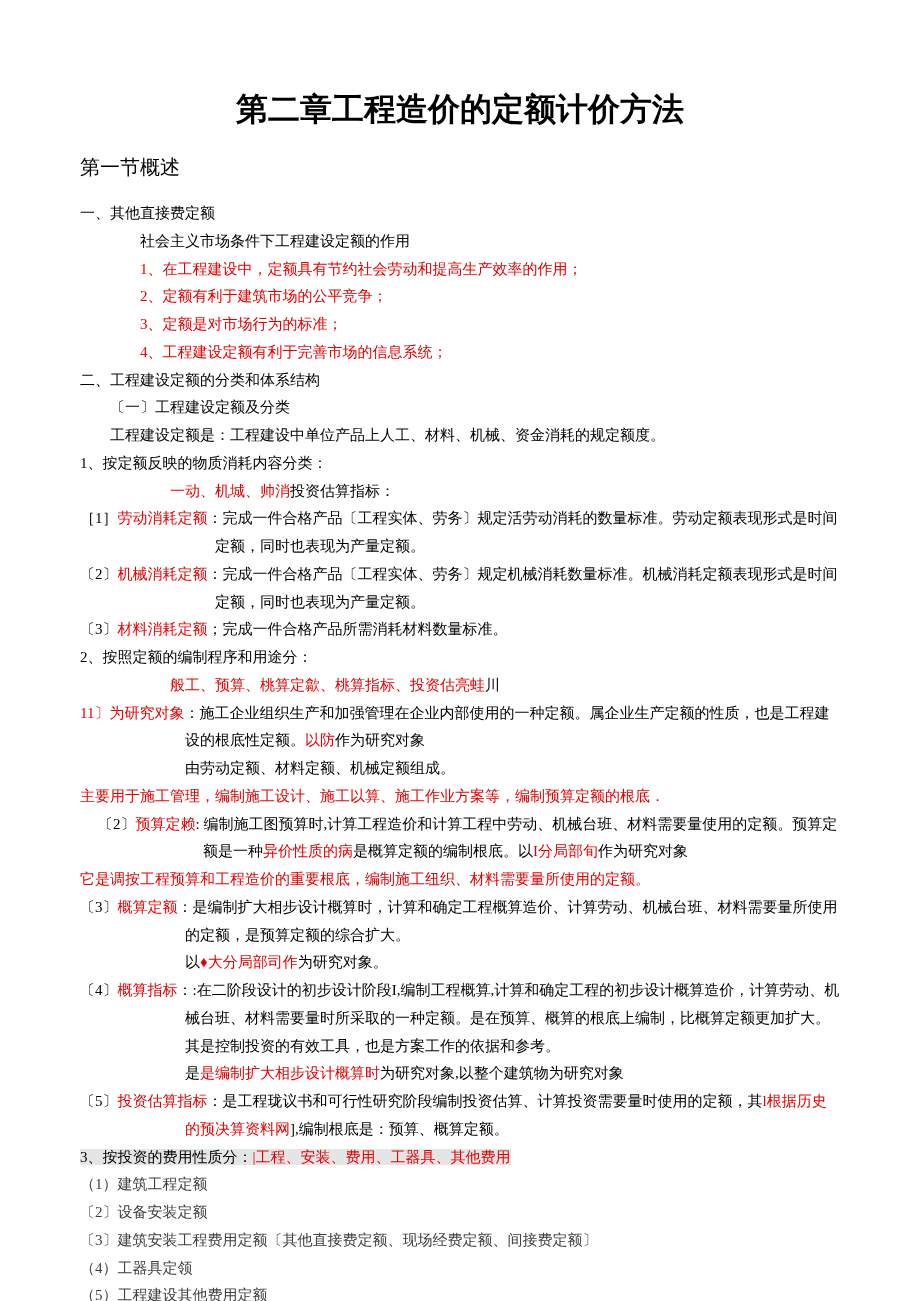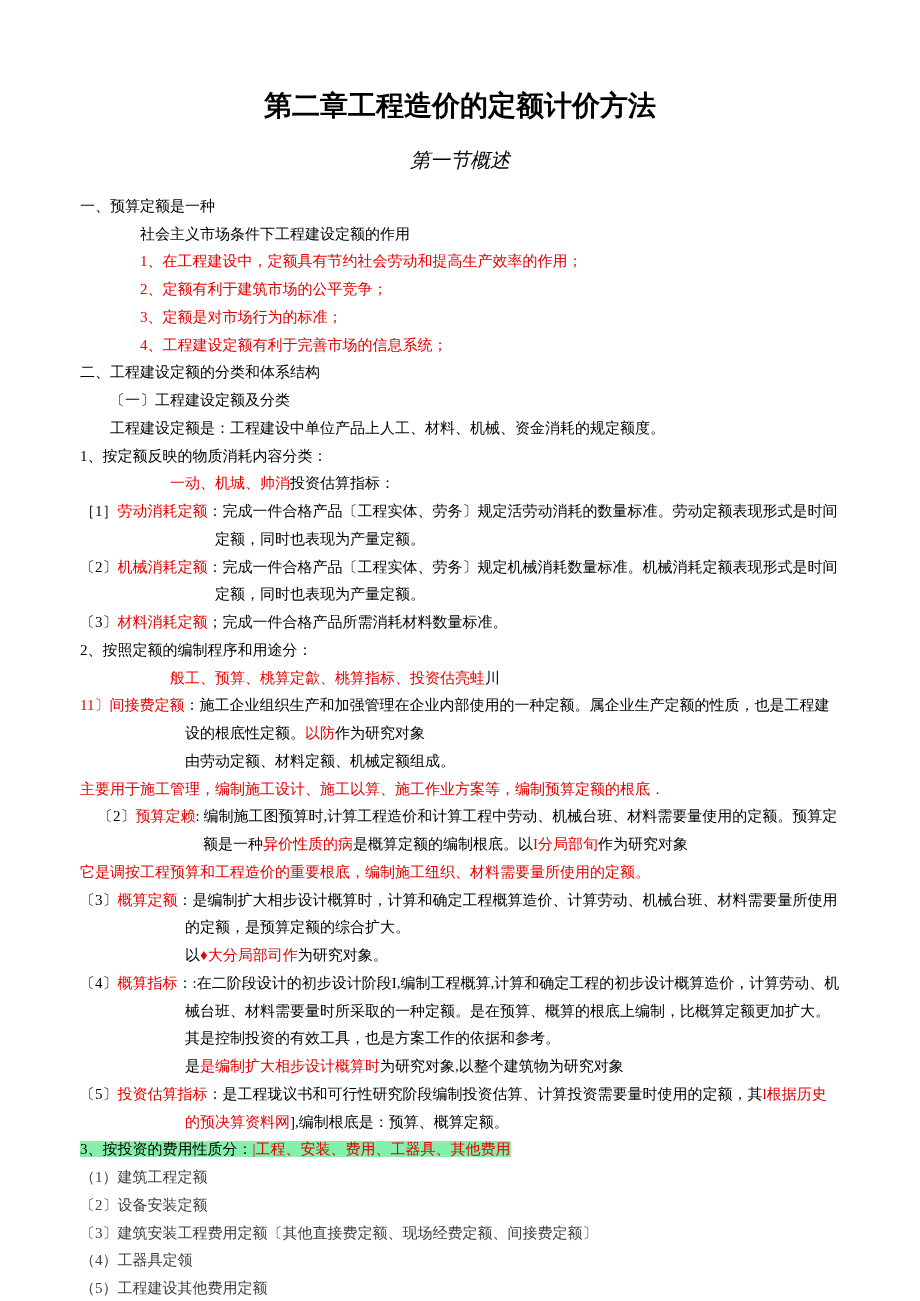--- a/index.html
+++ b/index.html
@@ -8,49 +8,48 @@
     line-height: 1.85;
     color: #000;
     background: #fff;
     margin: 0;
     padding: 60px 80px;
     width: 920px;
     box-sizing: border-box;
   }
   h1 {
     font-family: "SimHei", "黑体", sans-serif;
-    font-size: 28px;
+    font-size: 32px;
     font-weight: bold;
     text-align: center;
     margin: 20px 0 10px 0;
   }
   h2 {
     font-family: "SimHei", "黑体", sans-serif;
     font-size: 20px;
     font-weight: normal;
-    text-align: center;
+    text-align: left;
     margin: 8px 0 14px 0;
-    font-style: italic;
   }
   .p { margin: 0; }
   .indent1 { padding-left: 2em; }
   .indent2 { padding-left: 4em; }
   .indent3 { padding-left: 6em; }
   .red { color: #e60000; }
   .blue { color: #404040; }
   .underline { }
-  .highlight { background-color: #86efac; display: inline; }
+  .highlight { background-color: #e5e5e5; display: inline; }
 </style>
 </head>
 <body>
 
 <h1>第二章工程造价的定额计价方法</h1>
 <h2>第一节概述</h2>
 
-<div class="p">一、预算定额是一种</div>
+<div class="p">一、其他直接费定额</div>
 <div class="p indent2">社会主义市场条件下工程建设定额的作用</div>
 <div class="p indent2 red">1、在工程建设中，定额具有节约社会劳动和提高生产效率的作用；</div>
 <div class="p indent2 red">2、定额有利于建筑市场的公平竞争；</div>
 <div class="p indent2 red">3、定额是对市场行为的标准；</div>
 <div class="p indent2 red">4、工程建设定额有利于完善市场的信息系统；</div>
 
 <div class="p">二、工程建设定额的分类和体系结构</div>
 <div class="p indent1">〔一〕工程建设定额及分类</div>
 <div class="p indent1">工程建设定额是：工程建设中单位产品上人工、材料、机械、资金消耗的规定额度。</div>
 
@@ -66,21 +65,21 @@
 </div>
 <div class="p">
   <span>〔3〕</span><span class="red">材料消耗定额</span><span>；完成一件合格产品所需消耗材料数量标准。</span>
 </div>
 
 <div class="p">2、按照定额的编制程序和用途分：</div>
 <div class="p indent3">
   <span class="red underline">般工、预算、桃算定歙、桃算指标、投资估亮蛙</span><span>川</span>
 </div>
 <div class="p" style="padding-left:7em;text-indent:-7em;">
-  <span class="red">11〕</span><span class="red">间接费定额</span><span>：施工企业组织生产和加强管理在企业内部使用的一种定额。属企业生产定额的性质，也是工程建设的根底性定额。</span><span class="red">以防</span><span>作为研究对象</span>
+  <span class="red">11〕</span><span class="red">为研究对象</span><span>：施工企业组织生产和加强管理在企业内部使用的一种定额。属企业生产定额的性质，也是工程建设的根底性定额。</span><span class="red">以防</span><span>作为研究对象</span>
 </div>
 <div class="p" style="padding-left:7em;">由劳动定额、材料定额、机械定额组成。</div>
 <div class="p red underline">主要用于施工管理，编制施工设计、施工以算、施工作业方案等，编制预算定额的根底．</div>
 <div class="p" style="padding-left:7em;text-indent:-7em;margin-left:18px;">
   <span>〔2〕</span><span class="red">预算定赖</span><span>: 编制施工图预算时,</span><span class="underline">计算工程造价和计算工程中劳动、机械台班、材料需要量</span><span>使用的定额。预算定额是一种</span><span class="red">异价性质的病</span><span>是概算定额的编制根底。以</span><span class="red underline">I分局部旬</span><span>作为研究对象</span>
 </div>
 <div class="p red underline">它是调按工程预算和工程造价的重要根底，编制施工纽织、材料需要量所使用的定额。</div>
 <div class="p" style="padding-left:7em;text-indent:-7em;">
   <span>〔3〕</span><span class="red">概算定额</span><span>：</span><span class="underline">是编制扩大相步设计概算时</span><span>，计算和确定工程概算造价、计算劳动、机械台班、材料需要量所使用的定额，是预算定额的综合扩大。</span>
 </div>

